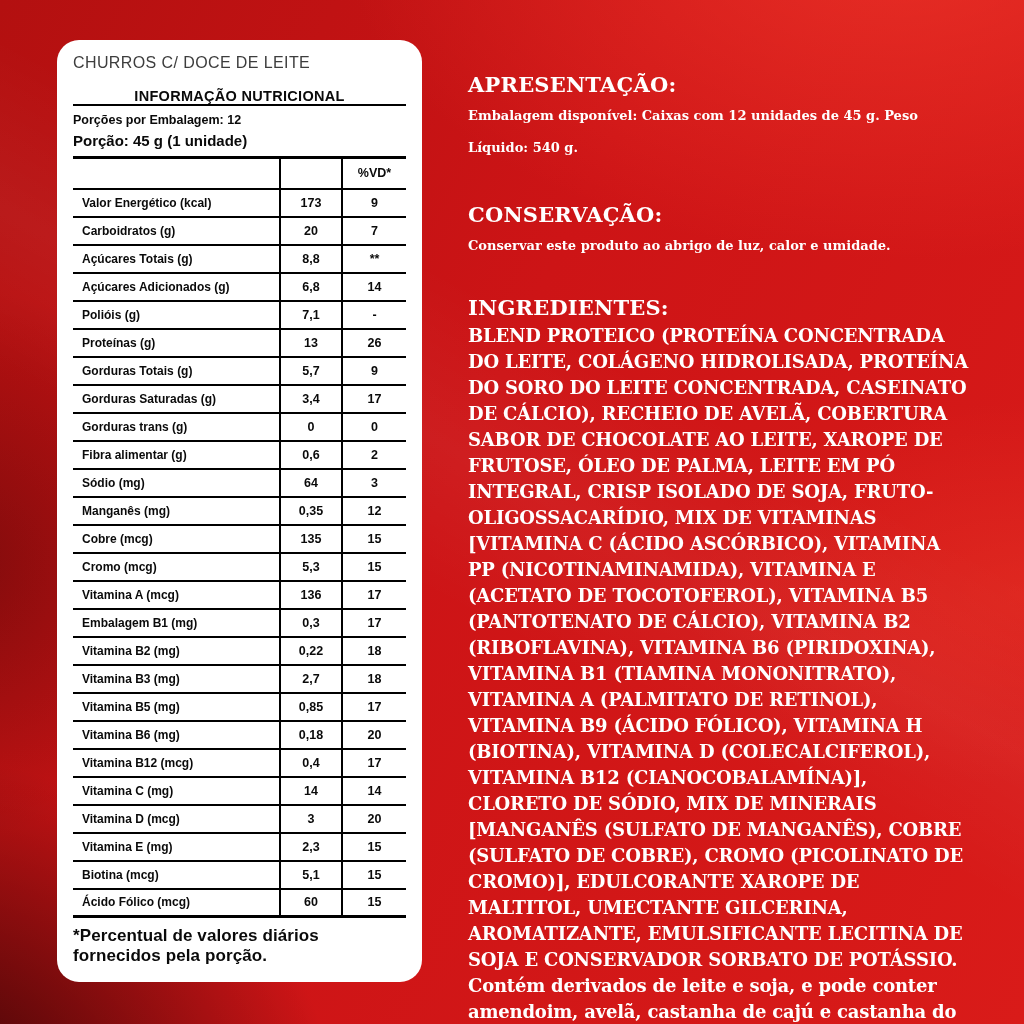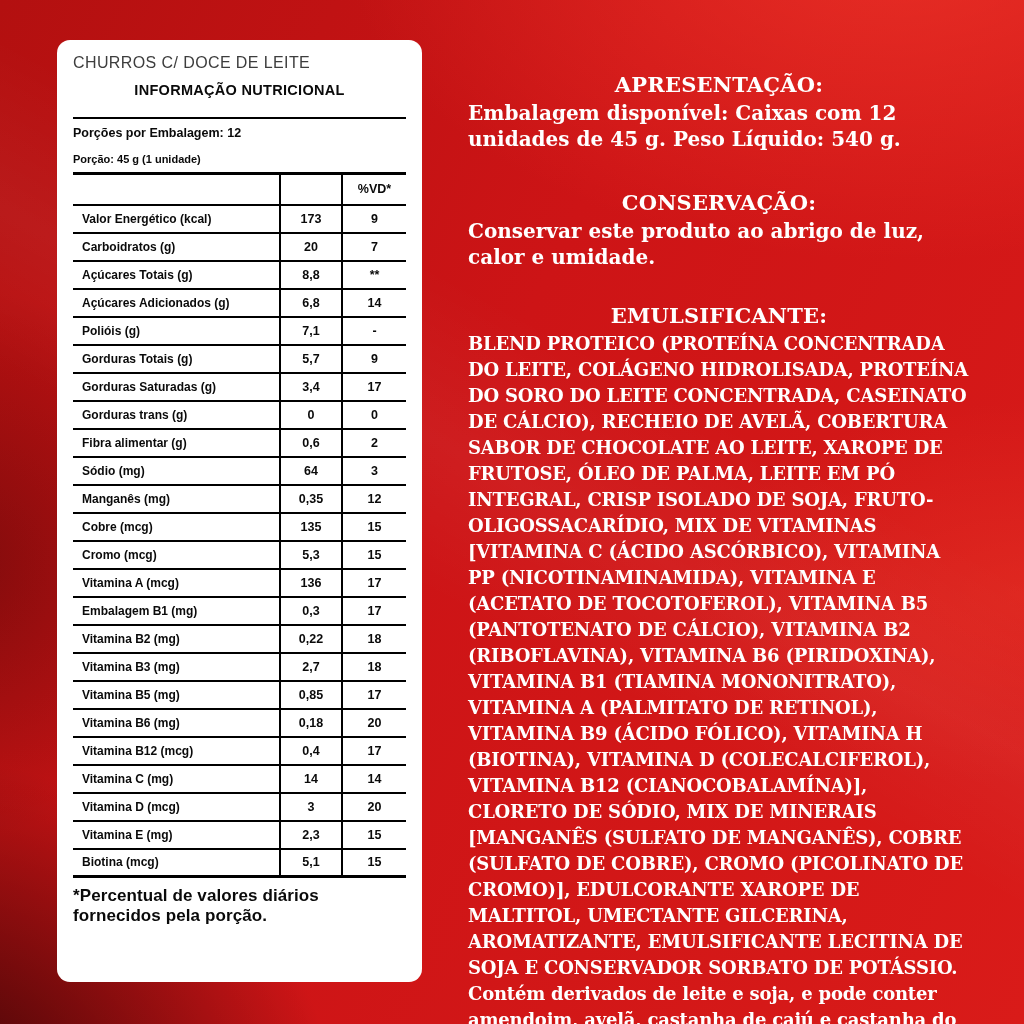--- a/index.html
+++ b/index.html
@@ -23,42 +23,42 @@
     position: absolute; inset: 0;
     background: linear-gradient(28deg, transparent 42%, rgba(255,255,255,.045) 52%, transparent 63%);
   }
 
   
   .card {
     position: absolute;
     left: 57px; top: 40px;
     width: 365px; height: 942px;
     background: var(--card-bg, #ffffff);
-    border-radius: 13px;
+    border-radius: 22px;
     padding: 12px 16px 0 16px;
     color: #0a0a0a;
   }
   .product-title {
     font-size: 16px;
     font-weight: 400;
     letter-spacing: .4px;
     color: var(--title-text, #3d3d3d);
     margin-top: 2px;
   }
   .nutri-title {
-    margin-top: 10px;
+    margin-top: 16px;
     text-align: center;
     font-size: 14.5px;
     font-weight: 700;
     letter-spacing: .3px;
-    padding-bottom: 19px;
+    padding-bottom: 0;
     border-bottom: 2px solid #000;
   }
   .servings { margin-top: 7px; font-size: 12.5px; font-weight: 700; }
-  .serving  { margin-top: 13px; font-size: 11px; font-weight: 700; }
+  .serving  { margin-top: 5px; font-size: 15px; font-weight: 700; }
 
   table.nutrition {
     width: 100%;
     margin-top: 7px;
     border-collapse: collapse;
     border-top: 3px solid #000;
     border-bottom: 3px solid #000;
   }
   table.nutrition th, table.nutrition td {
     border-bottom: 2px solid #000;
@@ -89,25 +89,24 @@
     left: 468px; top: 72px;
     width: 502px;
     color: var(--panel-text, #ffffff);
     font-family: "DejaVu Serif", "Liberation Serif", serif;
     font-weight: 700;
   }
   .panel h2 {
     font-size: 21px;
     letter-spacing: .2px;
     margin-bottom: 3px;
-    text-align: center;
   }
   .panel p {
-    font-size: 20px;
-    line-height: 26px;
+    font-size: 13px;
+    line-height: 32px;
   }
   .sec-apresentacao p { margin-bottom: 38px; }
   .sec-conservacao p  { margin-bottom: 33px; }
   .sec-ingredientes p.ingredients-list,
   .sec-ingredientes p.allergen-note {
     font-size: 18px;
     line-height: 26px;
     letter-spacing: -0.2px;
   }
 </style>
@@ -151,20 +150,25 @@
             <td class="label">Açúcares Adicionados (g)</td>
             <td class="value">6,8</td>
             <td class="vd">14</td>
           </tr>
           <tr>
             <td class="label">Polióis (g)</td>
             <td class="value">7,1</td>
             <td class="vd">-</td>
           </tr>
           <tr>
+            <td class="label">Proteínas (g)</td>
+            <td class="value">13</td>
+            <td class="vd">26</td>
+          </tr>
+          <tr>
             <td class="label">Gorduras Totais (g)</td>
             <td class="value">5,7</td>
             <td class="vd">9</td>
           </tr>
           <tr>
             <td class="label">Gorduras Saturadas (g)</td>
             <td class="value">3,4</td>
             <td class="vd">17</td>
           </tr>
           <tr>
@@ -243,36 +247,41 @@
             <td class="vd">20</td>
           </tr>
           <tr>
             <td class="label">Vitamina E (mg)</td>
             <td class="value">2,3</td>
             <td class="vd">15</td>
           </tr>
           <tr>
             <td class="label">Biotina (mcg)</td>
             <td class="value">5,1</td>
+            <td class="vd">15</td>
+          </tr>
+          <tr>
+            <td class="label">Ácido Fólico (mcg)</td>
+            <td class="value">60</td>
             <td class="vd">15</td>
           </tr>
         </tbody>
     </table>
 
     <div class="footnote">*Percentual de valores diários fornecidos pela porção.</div>
   </div>
 
   <div class="panel">
     <section class="sec-apresentacao">
       <h2>APRESENTAÇÃO:</h2>
       <p>Embalagem disponível: Caixas com 12 unidades de 45 g. Peso Líquido: 540 g.</p>
     </section>
     <section class="sec-conservacao">
       <h2>CONSERVAÇÃO:</h2>
       <p>Conservar este produto ao abrigo de luz, calor e umidade.</p>
     </section>
     <section class="sec-ingredientes">
-      <h2>EMULSIFICANTE:</h2>
+      <h2>INGREDIENTES:</h2>
       <p class="ingredients-list">BLEND PROTEICO (PROTEÍNA CONCENTRADA DO LEITE, COLÁGENO HIDROLISADA, PROTEÍNA DO SORO DO LEITE CONCENTRADA, CASEINATO DE CÁLCIO), RECHEIO DE AVELÃ, COBERTURA SABOR DE CHOCOLATE AO LEITE, XAROPE DE FRUTOSE, ÓLEO DE PALMA, LEITE EM PÓ INTEGRAL, CRISP ISOLADO DE SOJA, FRUTO-OLIGOSSACARÍDIO, MIX DE VITAMINAS [VITAMINA C (ÁCIDO ASCÓRBICO), VITAMINA PP (NICOTINAMINAMIDA), VITAMINA E (ACETATO DE TOCOTOFEROL), VITAMINA B5 (PANTOTENATO DE CÁLCIO), VITAMINA B2 (RIBOFLAVINA), VITAMINA B6 (PIRIDOXINA), VITAMINA B1 (TIAMINA MONONITRATO), VITAMINA A (PALMITATO DE RETINOL), VITAMINA B9 (ÁCIDO FÓLICO), VITAMINA H (BIOTINA), VITAMINA D (COLECALCIFEROL), VITAMINA B12 (CIANOCOBALAMÍNA)], CLORETO DE SÓDIO, MIX DE MINERAIS [MANGANÊS (SULFATO DE MANGANÊS), COBRE (SULFATO DE COBRE), CROMO (PICOLINATO DE CROMO)], EDULCORANTE XAROPE DE MALTITOL, UMECTANTE GILCERINA, AROMATIZANTE, EMULSIFICANTE LECITINA DE SOJA E CONSERVADOR SORBATO DE POTÁSSIO.</p>
       <p class="allergen-note">Contém derivados de leite e soja, e pode conter amendoim, avelã, castanha de cajú e castanha do Pará</p>
     </section>
   </div>
 </div>
 
 </body></html>

